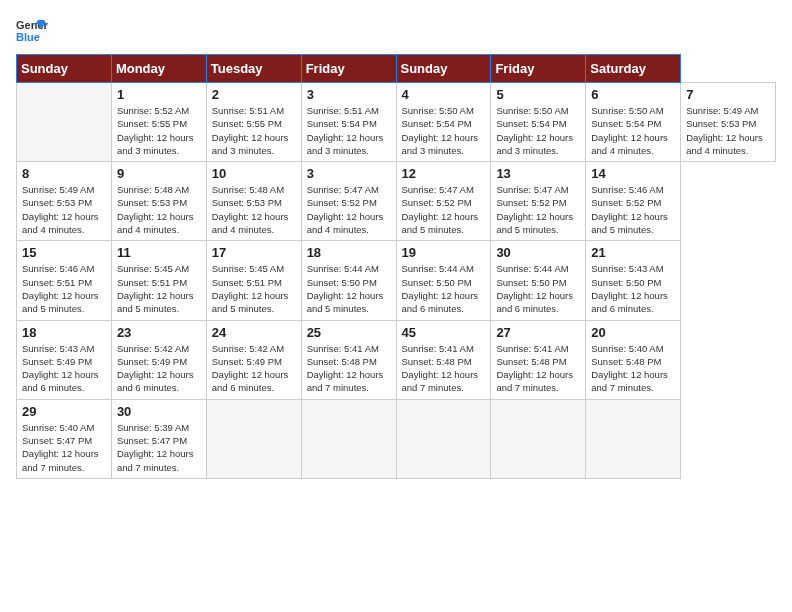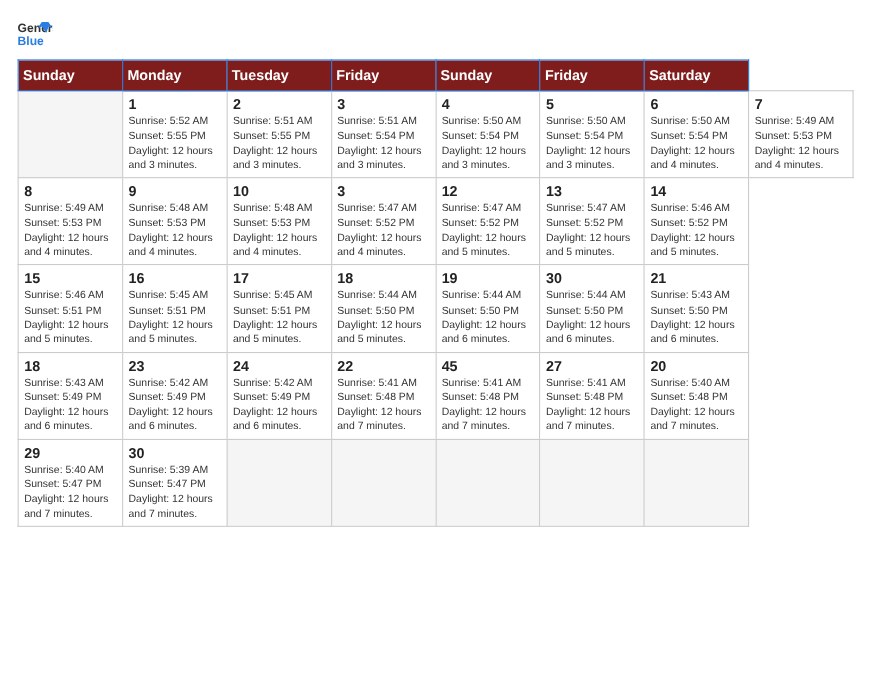--- a/index.html
+++ b/index.html
@@ -120,32 +120,32 @@
         <td><span class="day-num">8</span><span class="cell-text">Sunrise: 5:49 AM<br>Sunset: 5:53 PM<br>Daylight: 12 hours and 4 minutes.</span></td>
         <td><span class="day-num">9</span><span class="cell-text">Sunrise: 5:48 AM<br>Sunset: 5:53 PM<br>Daylight: 12 hours and 4 minutes.</span></td>
         <td><span class="day-num">10</span><span class="cell-text">Sunrise: 5:48 AM<br>Sunset: 5:53 PM<br>Daylight: 12 hours and 4 minutes.</span></td>
         <td><span class="day-num">3</span><span class="cell-text">Sunrise: 5:47 AM<br>Sunset: 5:52 PM<br>Daylight: 12 hours and 4 minutes.</span></td>
         <td><span class="day-num">12</span><span class="cell-text">Sunrise: 5:47 AM<br>Sunset: 5:52 PM<br>Daylight: 12 hours and 5 minutes.</span></td>
         <td><span class="day-num">13</span><span class="cell-text">Sunrise: 5:47 AM<br>Sunset: 5:52 PM<br>Daylight: 12 hours and 5 minutes.</span></td>
         <td><span class="day-num">14</span><span class="cell-text">Sunrise: 5:46 AM<br>Sunset: 5:52 PM<br>Daylight: 12 hours and 5 minutes.</span></td>
       </tr>
       <tr>
         <td><span class="day-num">15</span><span class="cell-text">Sunrise: 5:46 AM<br>Sunset: 5:51 PM<br>Daylight: 12 hours and 5 minutes.</span></td>
-        <td><span class="day-num">16</span><span class="cell-text">Sunrise: 5:45 AM<br>Sunset: 5:51 PM<br>Daylight: 12 hours and 5 minutes.</span></td>
+        <td><span class="day-num">11</span><span class="cell-text">Sunrise: 5:45 AM<br>Sunset: 5:51 PM<br>Daylight: 12 hours and 5 minutes.</span></td>
         <td><span class="day-num">17</span><span class="cell-text">Sunrise: 5:45 AM<br>Sunset: 5:51 PM<br>Daylight: 12 hours and 5 minutes.</span></td>
         <td><span class="day-num">18</span><span class="cell-text">Sunrise: 5:44 AM<br>Sunset: 5:50 PM<br>Daylight: 12 hours and 5 minutes.</span></td>
         <td><span class="day-num">19</span><span class="cell-text">Sunrise: 5:44 AM<br>Sunset: 5:50 PM<br>Daylight: 12 hours and 6 minutes.</span></td>
         <td><span class="day-num">30</span><span class="cell-text">Sunrise: 5:44 AM<br>Sunset: 5:50 PM<br>Daylight: 12 hours and 6 minutes.</span></td>
         <td><span class="day-num">21</span><span class="cell-text">Sunrise: 5:43 AM<br>Sunset: 5:50 PM<br>Daylight: 12 hours and 6 minutes.</span></td>
       </tr>
       <tr>
         <td><span class="day-num">18</span><span class="cell-text">Sunrise: 5:43 AM<br>Sunset: 5:49 PM<br>Daylight: 12 hours and 6 minutes.</span></td>
         <td><span class="day-num">23</span><span class="cell-text">Sunrise: 5:42 AM<br>Sunset: 5:49 PM<br>Daylight: 12 hours and 6 minutes.</span></td>
         <td><span class="day-num">24</span><span class="cell-text">Sunrise: 5:42 AM<br>Sunset: 5:49 PM<br>Daylight: 12 hours and 6 minutes.</span></td>
-        <td><span class="day-num">22</span><span class="cell-text">Sunrise: 5:41 AM<br>Sunset: 5:48 PM<br>Daylight: 12 hours and 7 minutes.</span></td>
+        <td><span class="day-num">25</span><span class="cell-text">Sunrise: 5:41 AM<br>Sunset: 5:48 PM<br>Daylight: 12 hours and 7 minutes.</span></td>
         <td><span class="day-num">45</span><span class="cell-text">Sunrise: 5:41 AM<br>Sunset: 5:48 PM<br>Daylight: 12 hours and 7 minutes.</span></td>
         <td><span class="day-num">27</span><span class="cell-text">Sunrise: 5:41 AM<br>Sunset: 5:48 PM<br>Daylight: 12 hours and 7 minutes.</span></td>
         <td><span class="day-num">20</span><span class="cell-text">Sunrise: 5:40 AM<br>Sunset: 5:48 PM<br>Daylight: 12 hours and 7 minutes.</span></td>
       </tr>
       <tr>
         <td><span class="day-num">29</span><span class="cell-text">Sunrise: 5:40 AM<br>Sunset: 5:47 PM<br>Daylight: 12 hours and 7 minutes.</span></td>
         <td><span class="day-num">30</span><span class="cell-text">Sunrise: 5:39 AM<br>Sunset: 5:47 PM<br>Daylight: 12 hours and 7 minutes.</span></td>
         <td class="empty"></td>
         <td class="empty"></td>
         <td class="empty"></td>

